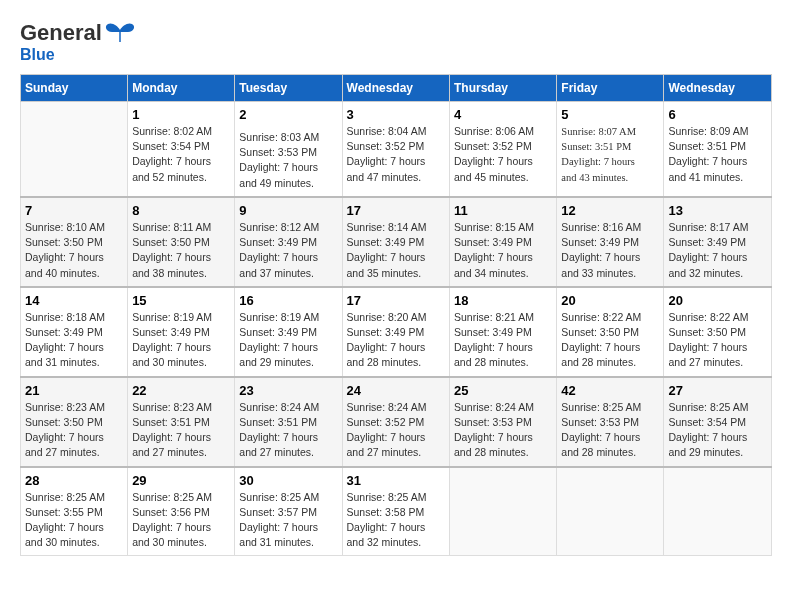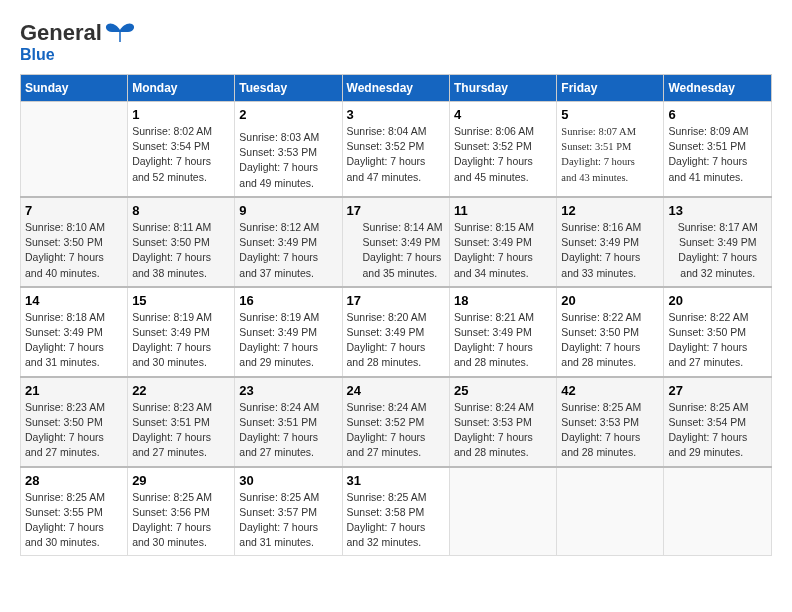--- a/index.html
+++ b/index.html
@@ -175,42 +175,42 @@
         </td>
         <td>
           <span class="day-num">9</span>
           <div class="day-info" style="white-space: pre-line;">Sunrise: 8:12 AM
 Sunset: 3:49 PM
 Daylight: 7 hours
 and 37 minutes.</div>
         </td>
         <td>
           <span class="day-num">17</span>
-          <div class="day-info" style="white-space: pre-line; margin-left: 16px;">Sunrise: 8:14 AM
+          <div class="day-info" style="white-space: pre-line;">Sunrise: 8:14 AM
 Sunset: 3:49 PM
 Daylight: 7 hours
 and 35 minutes.</div>
         </td>
         <td>
           <span class="day-num">11</span>
           <div class="day-info" style="white-space: pre-line;">Sunrise: 8:15 AM
 Sunset: 3:49 PM
 Daylight: 7 hours
 and 34 minutes.</div>
         </td>
         <td>
           <span class="day-num">12</span>
           <div class="day-info" style="white-space: pre-line;">Sunrise: 8:16 AM
 Sunset: 3:49 PM
 Daylight: 7 hours
 and 33 minutes.</div>
         </td>
         <td>
           <span class="day-num">13</span>
-          <div class="day-info" style="white-space: pre-line; text-align: center;">Sunrise: 8:17 AM
+          <div class="day-info" style="white-space: pre-line;">Sunrise: 8:17 AM
 Sunset: 3:49 PM
 Daylight: 7 hours
 and 32 minutes.</div>
         </td>
       </tr>
       <tr class="row-separator">
         <td>
           <span class="day-num">14</span>
           <div class="day-info" style="white-space: pre-line;">Sunrise: 8:18 AM
 Sunset: 3:49 PM

